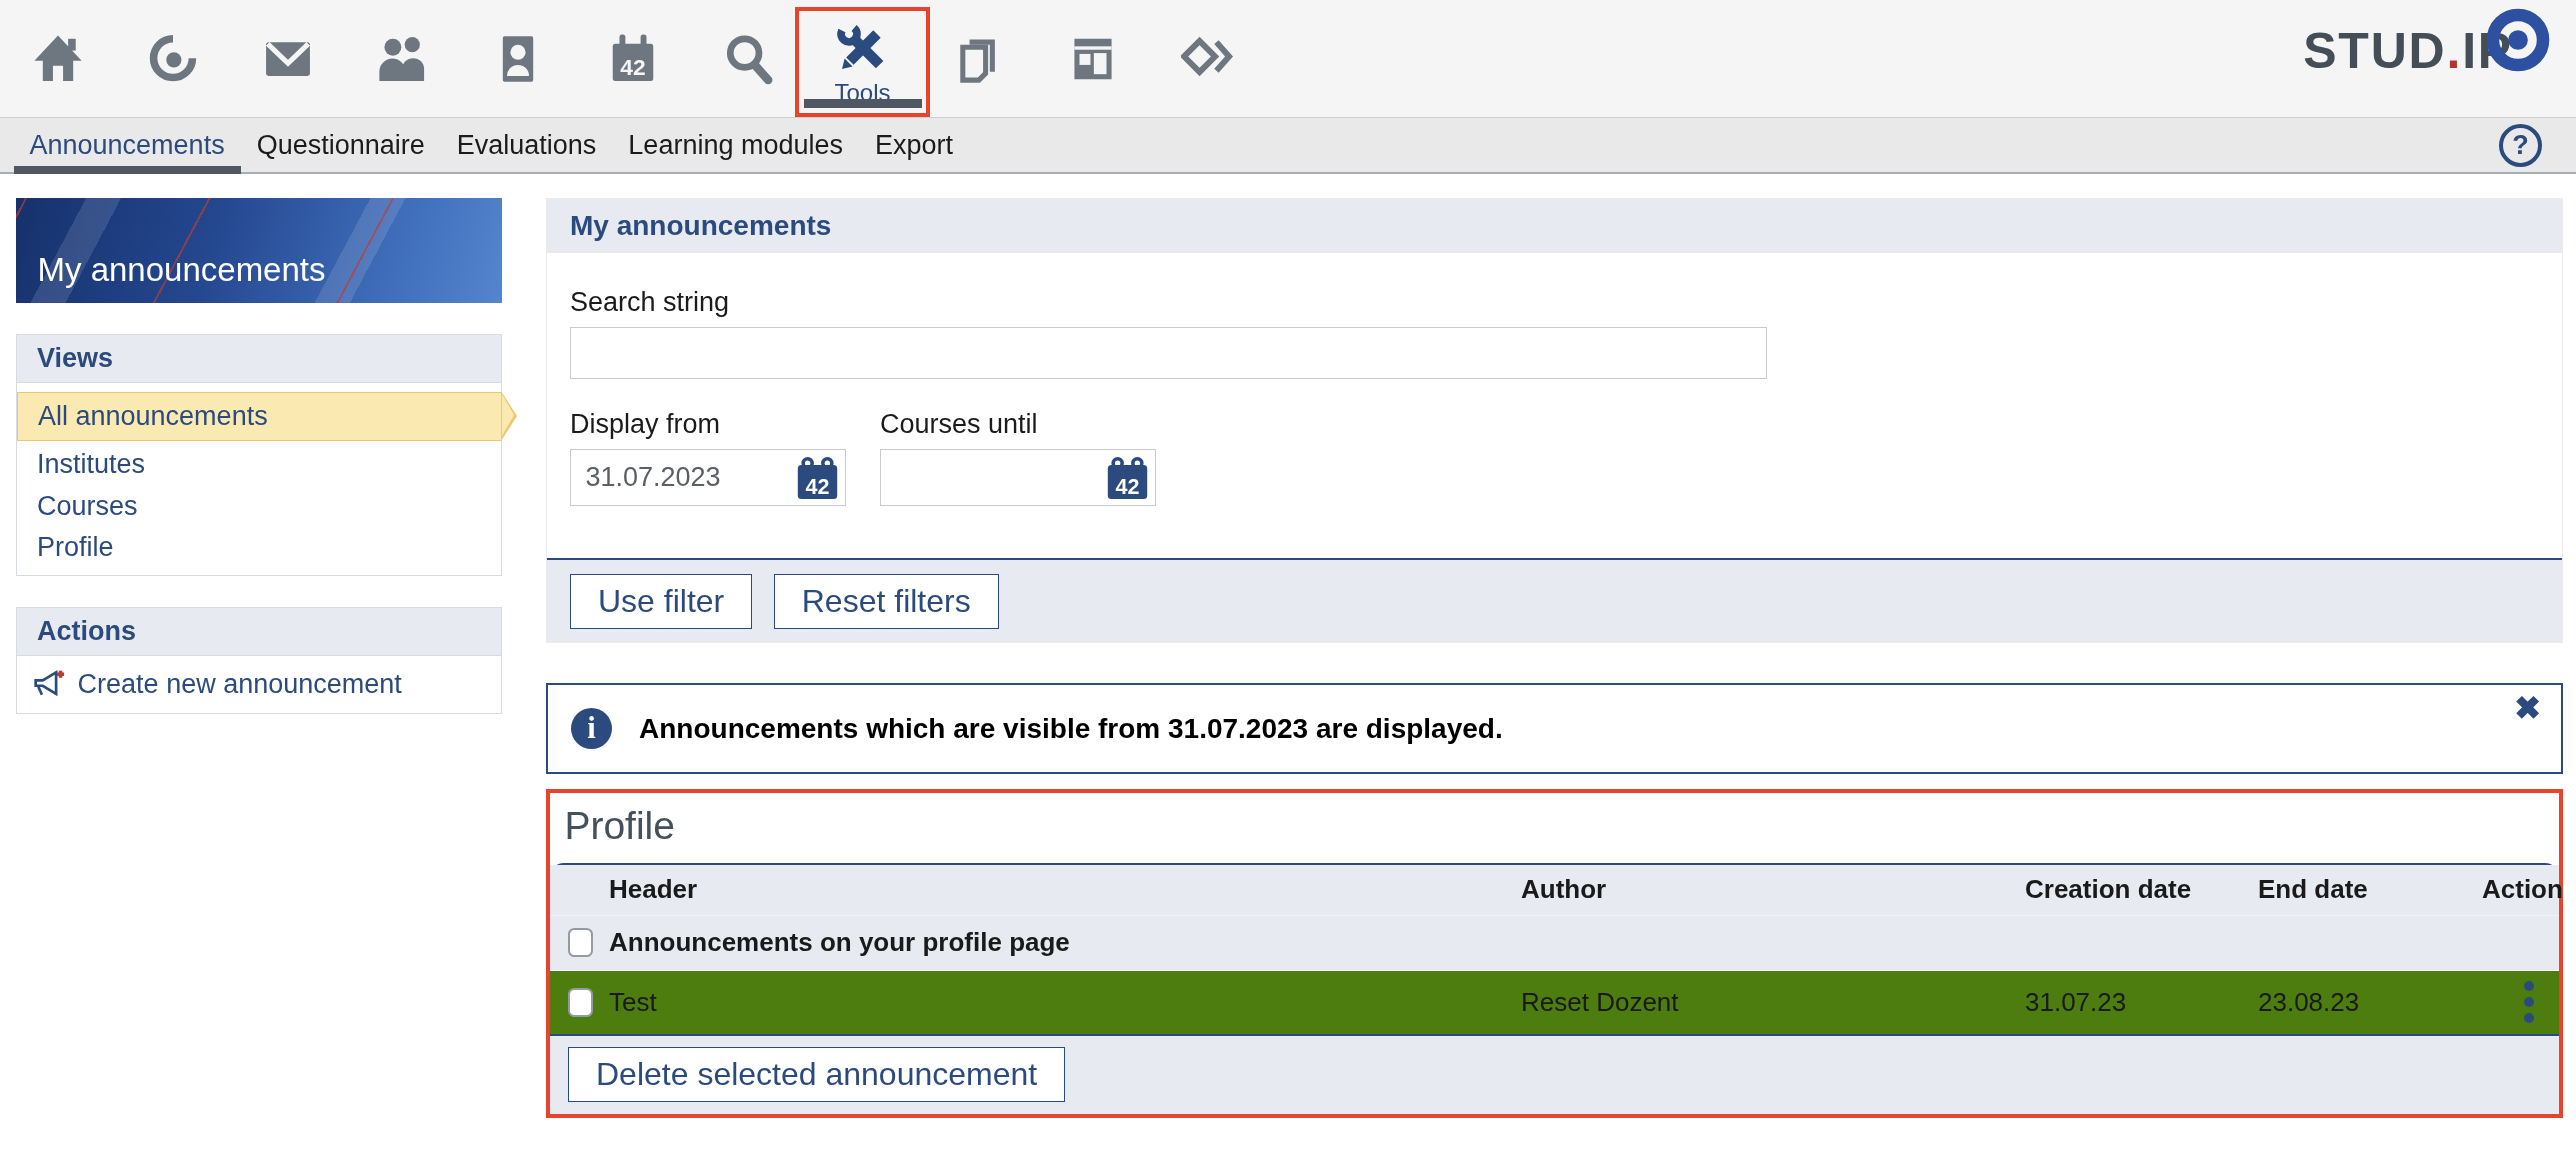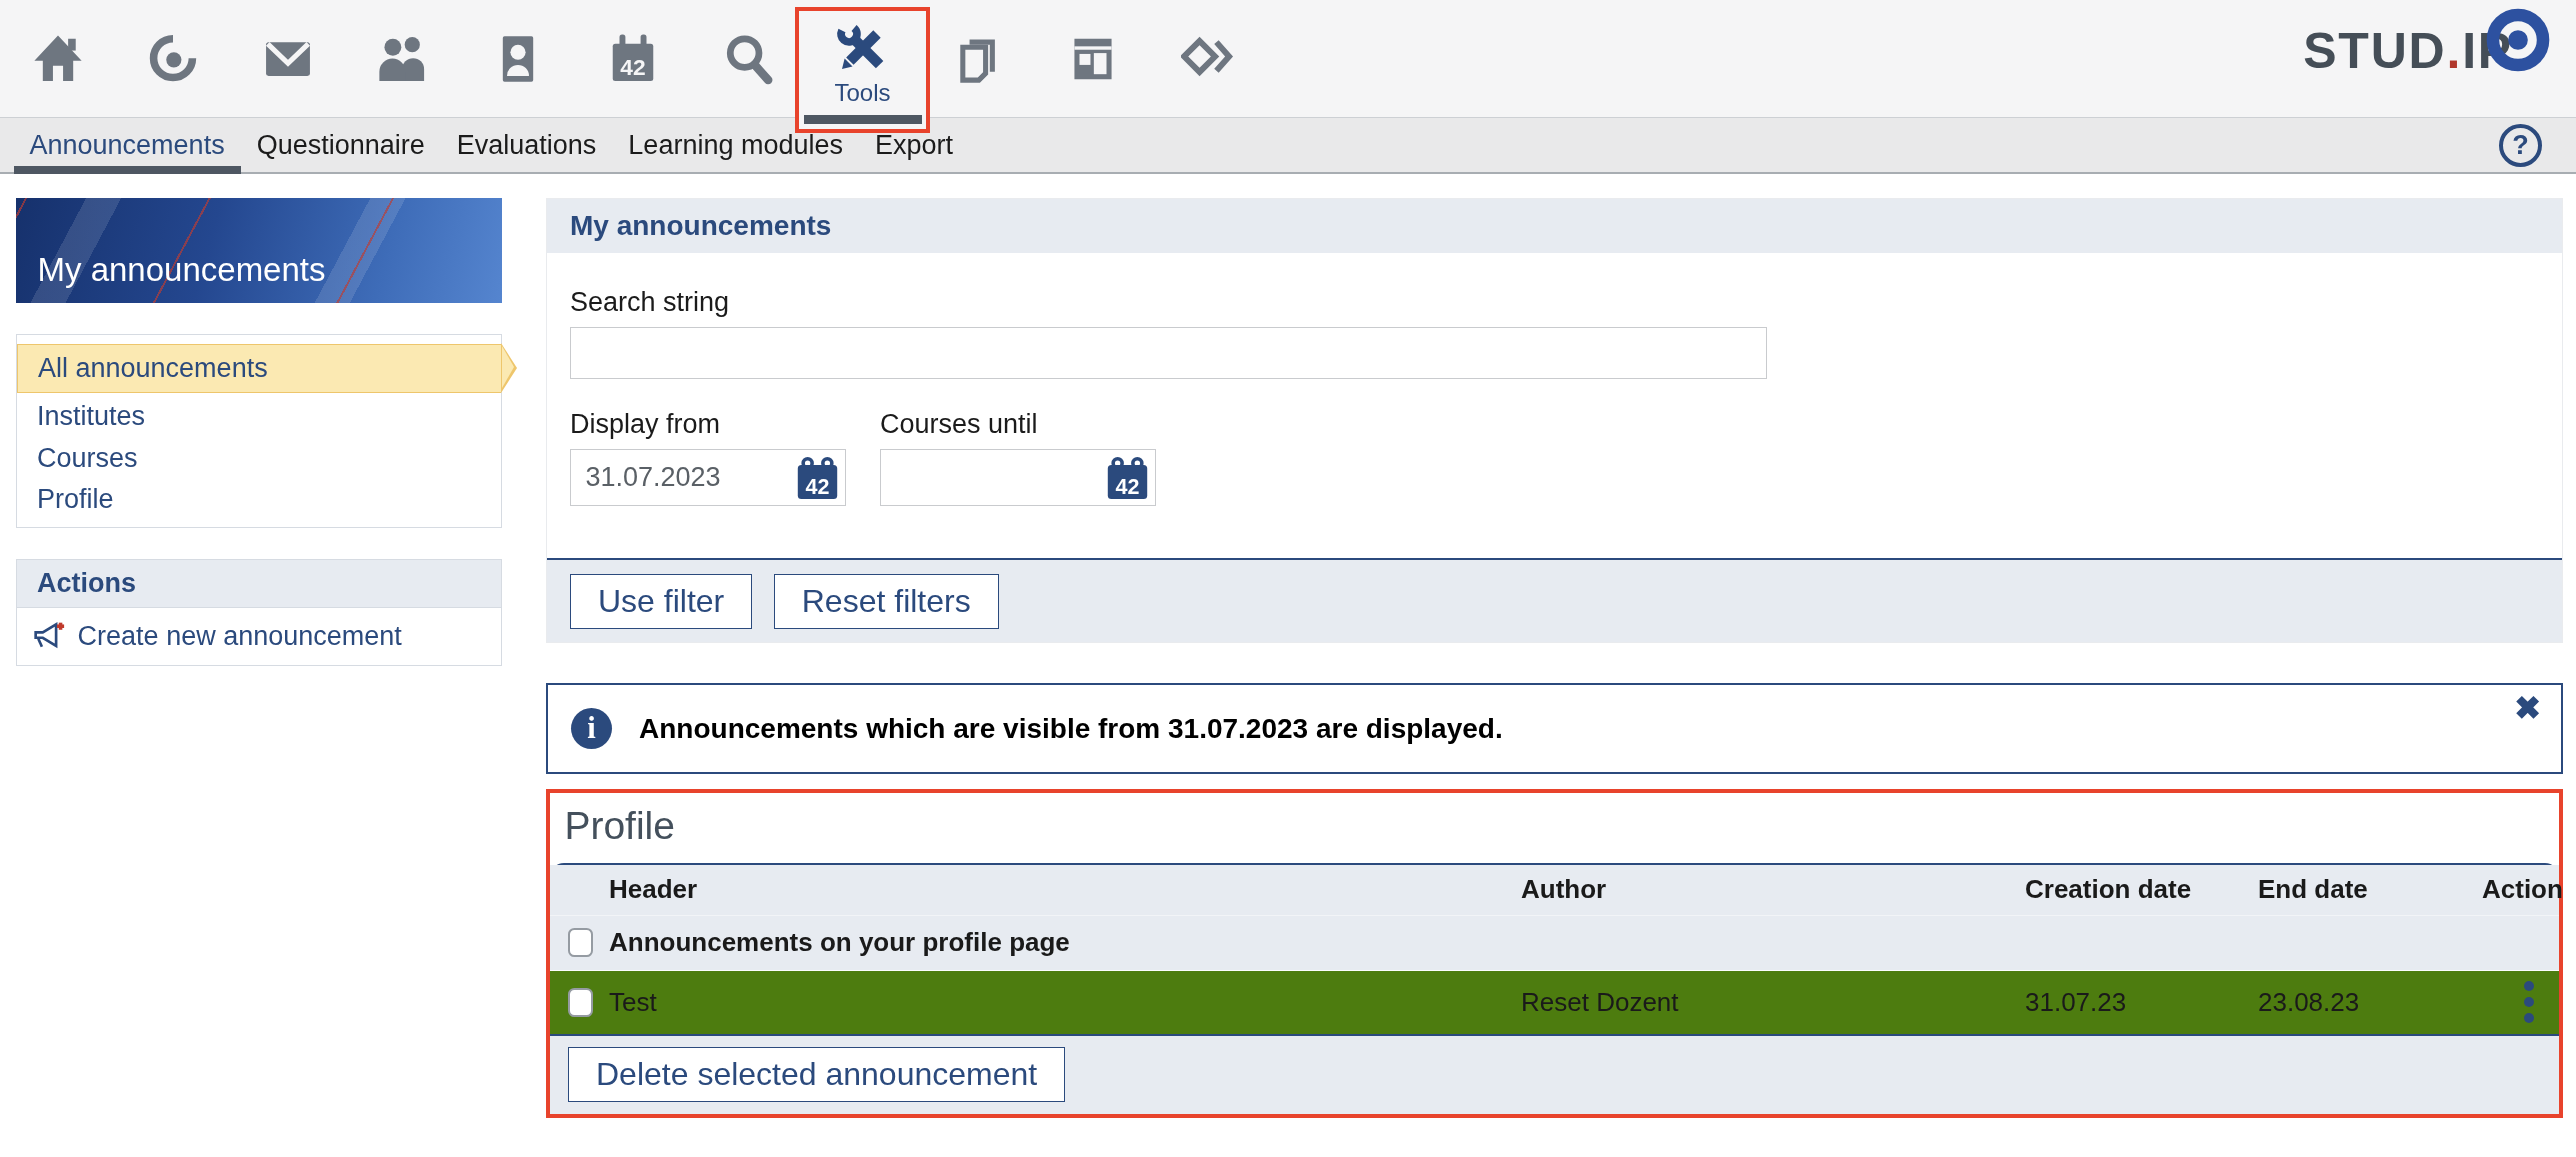--- a/index.html
+++ b/index.html
@@ -6,21 +6,21 @@
   html,body { width:2576px; height:1158px; background:#fff;
               font-family:"Liberation Sans", sans-serif; }
 
   
   .navbar { position:relative; height:118px; background:#f5f5f6;
             border-bottom:1.8px solid #cdd0d4; display:flex; align-items:center;
             padding-left:0; z-index:10; }
   .nav-item { width:115px; height:117px; display:flex; flex-direction:column;
               align-items:center; justify-content:center; cursor:pointer; }
   .nav-item svg { display:block; }
-  .nav-item.tools { position:relative; width:135px; height:126px;
+  .nav-item.tools { position:relative; width:135px; height:110px;
                     margin:7.2px -10px 0 -10px; align-self:flex-start;
                     border:4.5px solid #e8432c; background:#f5f5f6;
                     justify-content:flex-start; padding-top:9px; z-index:12; }
   .tools-label { color:#2b4a7d; font-size:24px; margin-top:2.7px; }
   .tools-bar { position:absolute; left:4.5px; right:4.5px; bottom:5.4px; height:9px;
                background:#4e5762; }
   
   .logo { position:absolute; right:63px; top:21.5px; }
   .logo-text { font-size:50px; font-weight:800; letter-spacing:1.8px;
                color:#454e57; text-transform:uppercase; }
@@ -231,20 +231,21 @@
   </nav>
 
   <div class="content">
 
     <aside class="sidebar">
       <div class="banner">
         <h2>My announcements</h2>
       </div>
 
       <div class="side-section">
+        <div class="side-header">Views</div>
         <div class="views-list">
           <div class="view-item active">All announcements</div>
           <div class="view-item">Institutes</div>
           <div class="view-item">Courses</div>
           <div class="view-item">Profile</div>
         </div>
       </div>
 
       <div class="side-section">
         <div class="side-header">Actions</div>

